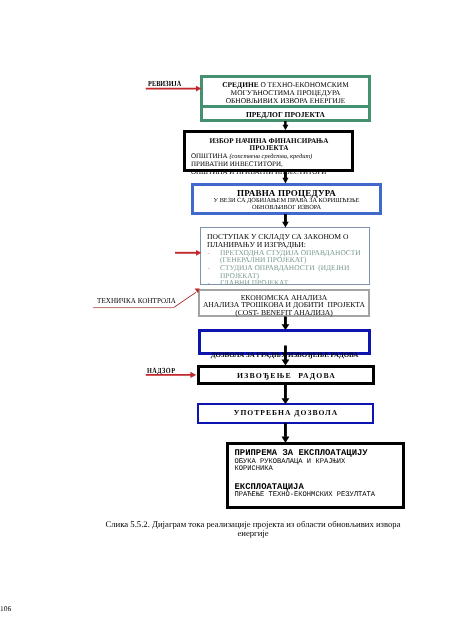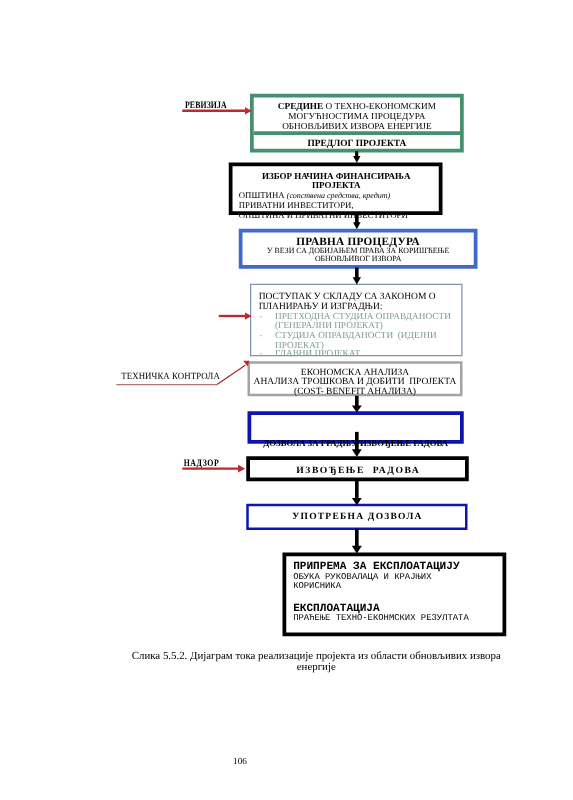--- a/index.html
+++ b/index.html
@@ -72,21 +72,21 @@
   .cs{font-size:5.6px;line-height:5.83px;color:#4a5568;}
   .cs.first{margin-top:4.3px;}
 
   
   .lbl-rev{left:147.5px;top:79.4px;}
   .lbl-tc{left:96.5px;top:296.2px;font-weight:normal;font-size:7.6px;letter-spacing:.07px;transform:scaleX(0.93);}
   .lbl-nad{left:146.8px;top:365.8px;letter-spacing:.55px;}
 
   .caption{position:absolute;left:77px;top:519.5px;width:300px;text-align:center;
            font-size:8.7px;line-height:9.8px;margin-left:26px;}
-  .pgnum{position:absolute;left:0;top:604px;width:384px;text-align:center;font-size:7.4px;}
+  .pgnum{position:absolute;left:0;top:604px;width:384px;text-align:left;font-size:7.4px;}
 </style>
 </head>
 <body>
 
 <div class="page">
 
   <div class="box green-box">
     <div class="gb-top">
       <div class="ln"><b>СРЕДИНЕ</b><span> О ТЕХНО-ЕКОНОМСКИМ</span></div>
       <div class="ln">МОГУЋНОСТИМА ПРОЦЕДУРА</div>

